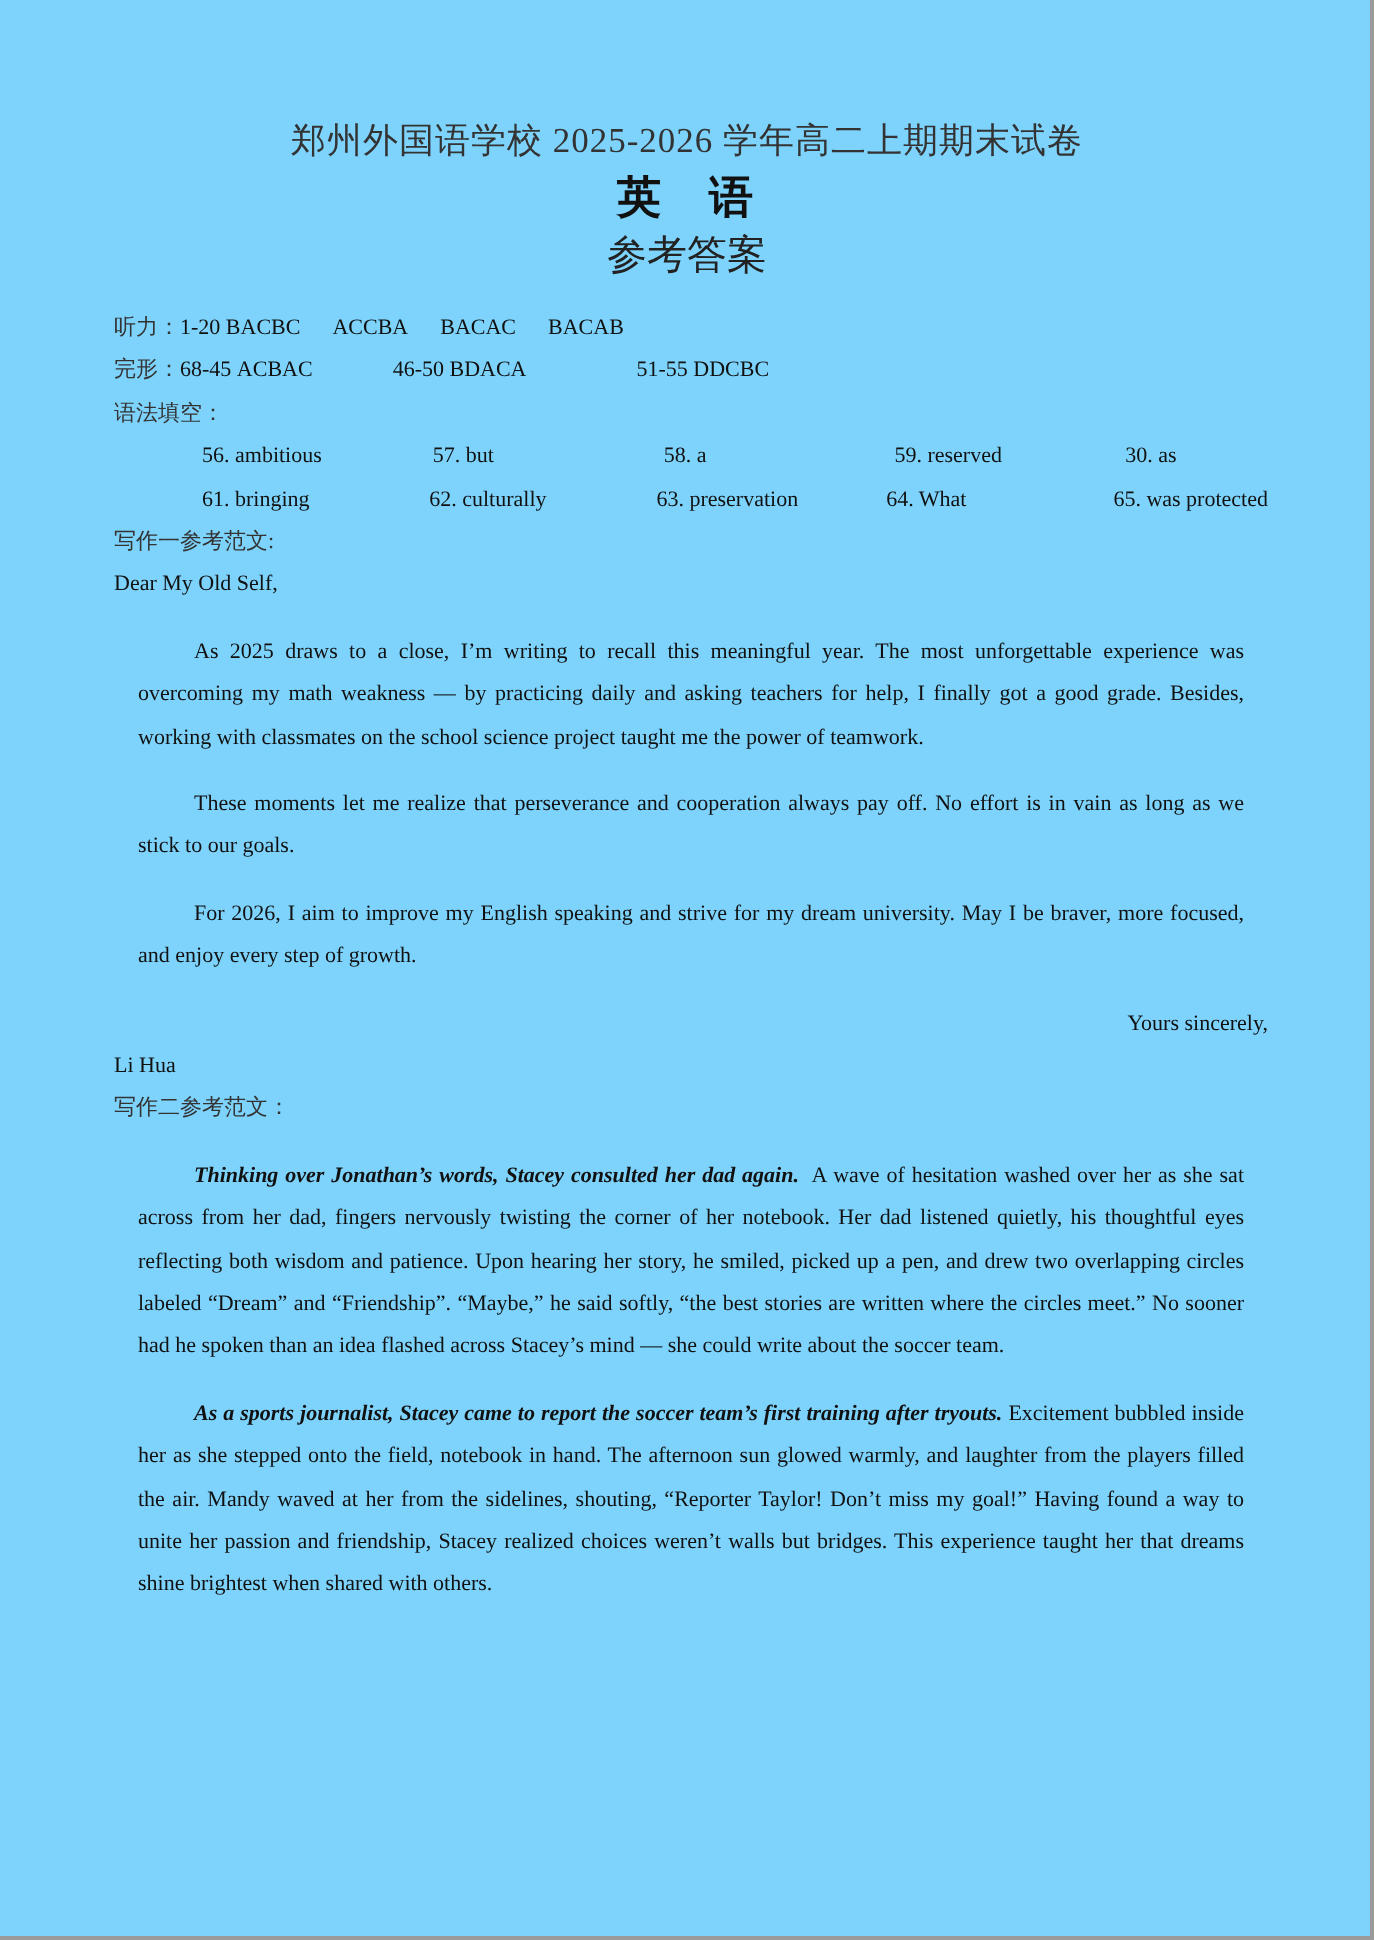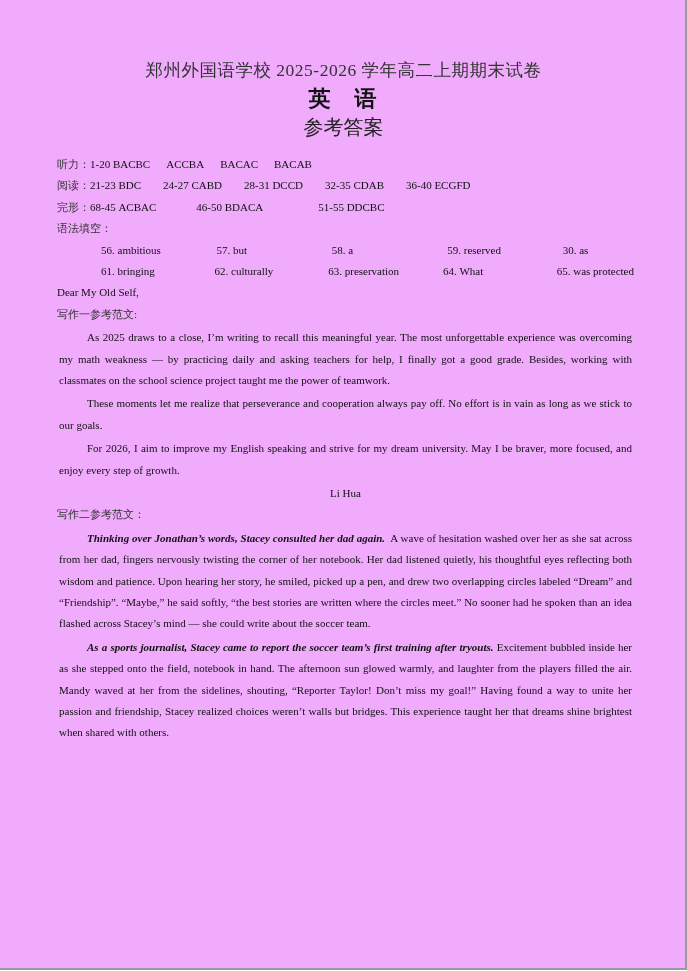--- a/index.html
+++ b/index.html
@@ -1,20 +1,20 @@
 <!DOCTYPE html>
 <html><head>
   <meta charset="utf-8">
   <style>
     html, body { margin: 0; padding: 0; background: #ffffff; }
     body { width: 687px; height: 971px; position: relative; overflow: hidden; }
     .page {
       position: absolute; left: 0; top: 0;
       width: 685px; height: 968px;
-      background: #f0abfc;
+      background: #7dd3fc;
       border-right: 2px solid #9a9a9a;
       border-bottom: 2px solid #9a9a9a;
       font-family: "Liberation Serif", "DejaVu Serif", serif;
       color: #111111;
     }
     .title1 {
       position: absolute; left: 0; width: 687px; top: 58px;
       text-align: center; font-size: 17.5px; color: #333;
       letter-spacing: 0.5px;
     }
@@ -31,46 +31,43 @@
     .body {
       position: absolute; left: 57px; top: 154px; width: 577px;
       font-size: 11px; line-height: 21.4px;
     }
     .row { height: 21.4px; white-space: nowrap; position: relative; }
     .cn { color: #333; }
     .grid5 { display: flex; }
     .grid5 span { display: inline-block; width: 112px; margin-left: 44px; }
     .para {
       text-align: justify; text-align-last: left;
-      text-indent: 28px; margin: 2px;
+      text-indent: 28px; margin: 12px;
     }
     .right { text-align: right; padding-right: 0; }
-    .right2 { text-align: center; padding-right: 0; }
+    .right2 { text-align: left; padding-right: 0; }
     b.bi { font-weight: bold; font-style: italic; }
   </style>
 </head>
 <body>
 
 <div class="page">
 
   <div class="title1">郑州外国语学校 2025-2026 学年高二上期期末试卷</div>
   <div class="title2">
     <span>英</span><span class="gap"></span><span>语</span>
   </div>
   <div class="title3">参考答案</div>
 
   <div class="body">
 
     <div class="row">
       <span class="cn">听力：</span><span>1-20 BACBC</span><span style="display:inline-block;width:16px"></span><span>ACCBA</span><span style="display:inline-block;width:16px"></span><span>BACAC</span><span style="display:inline-block;width:16px"></span><span>BACAB</span>
     </div>
 
-    <div class="row">
-      <span class="cn">阅读：</span><span>21-23 BDC</span><span style="display:inline-block;width:22px"></span><span>24-27 CABD</span><span style="display:inline-block;width:22px"></span><span>28-31 DCCD</span><span style="display:inline-block;width:22px"></span><span>32-35 CDAB</span><span style="display:inline-block;width:22px"></span><span>36-40 ECGFD</span>
-    </div>
 
     <div class="row">
       <span class="cn">完形：</span><span>68-45 ACBAC</span><span style="display:inline-block;width:40px"></span><span>46-50 BDACA</span><span style="display:inline-block;width:55px"></span><span>51-55 DDCBC</span>
     </div>
 
     <div class="row cn">语法填空：</div>
     <div class="row grid5">
       <span>56. ambitious</span>
       <span>57. but</span>
       <span>58. a</span>
@@ -78,25 +75,26 @@
       <span>30. as</span>
     </div>
     <div class="row grid5">
       <span>61. bringing</span>
       <span>62. culturally</span>
       <span>63. preservation</span>
       <span>64. What</span>
       <span>65. was protected</span>
     </div>
 
+    <div class="row cn">写作一参考范文:</div>
     <div class="row">Dear My Old Self,</div>
-    <div class="row cn">写作一参考范文:</div>
     <p class="para">As 2025 draws to a close, I’m writing to recall this meaningful year. The most unforgettable experience was overcoming my math weakness — by practicing daily and asking teachers for help, I finally got a good grade. Besides, working with classmates on the school science project taught me the power of teamwork.</p>
     <p class="para">These moments let me realize that perseverance and cooperation always pay off. No effort is in vain as long as we stick to our goals.</p>
     <p class="para">For 2026, I aim to improve my English speaking and strive for my dream university. May I be braver, more focused, and enjoy every step of growth.</p>
+    <div class="row right">Yours sincerely,</div>
     <div class="row right2">Li Hua</div>
 
     <div class="row cn">写作二参考范文：</div>
     <p class="para"><b class="bi">Thinking over Jonathan’s words, Stacey consulted her dad again.</b>&nbsp; <span>A wave of hesitation washed over her as she sat across from her dad, fingers nervously twisting the corner of her notebook. Her dad listened quietly, his thoughtful eyes reflecting both wisdom and patience. Upon hearing her story, he smiled, picked up a pen, and drew two overlapping circles labeled “Dream” and “Friendship”. “Maybe,” he said softly, “the best stories are written where the circles meet.” No sooner had he spoken than an idea flashed across Stacey’s mind — she could write about the soccer team.</span></p>
     <p class="para"><b class="bi">As a sports journalist, Stacey came to report the soccer team’s first training after tryouts.</b> <span>Excitement bubbled inside her as she stepped onto the field, notebook in hand. The afternoon sun glowed warmly, and laughter from the players filled the air. Mandy waved at her from the sidelines, shouting, “Reporter Taylor! Don’t miss my goal!” Having found a way to unite her passion and friendship, Stacey realized choices weren’t walls but bridges. This experience taught her that dreams shine brightest when shared with others.</span></p>
 
   </div>
 </div>
 
 </body></html>

